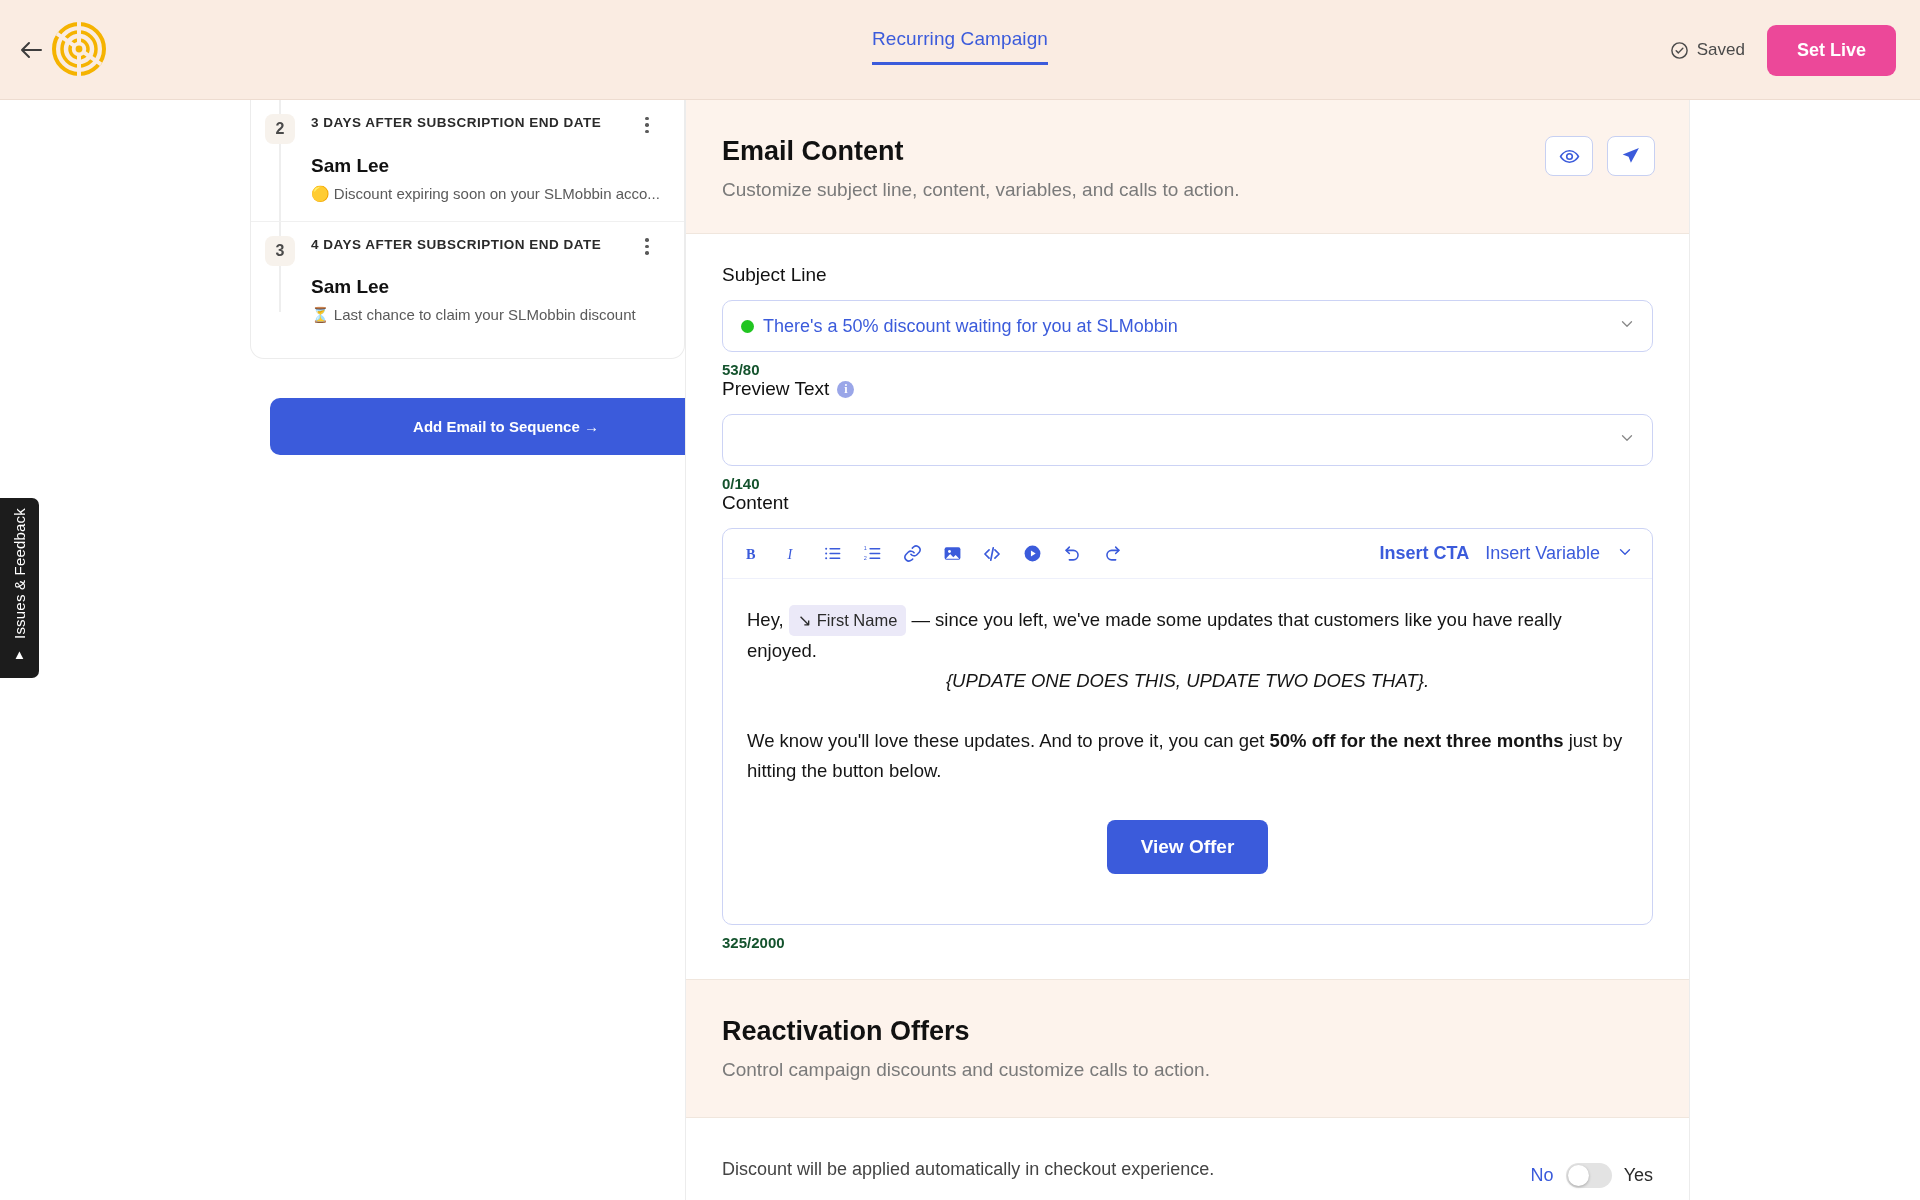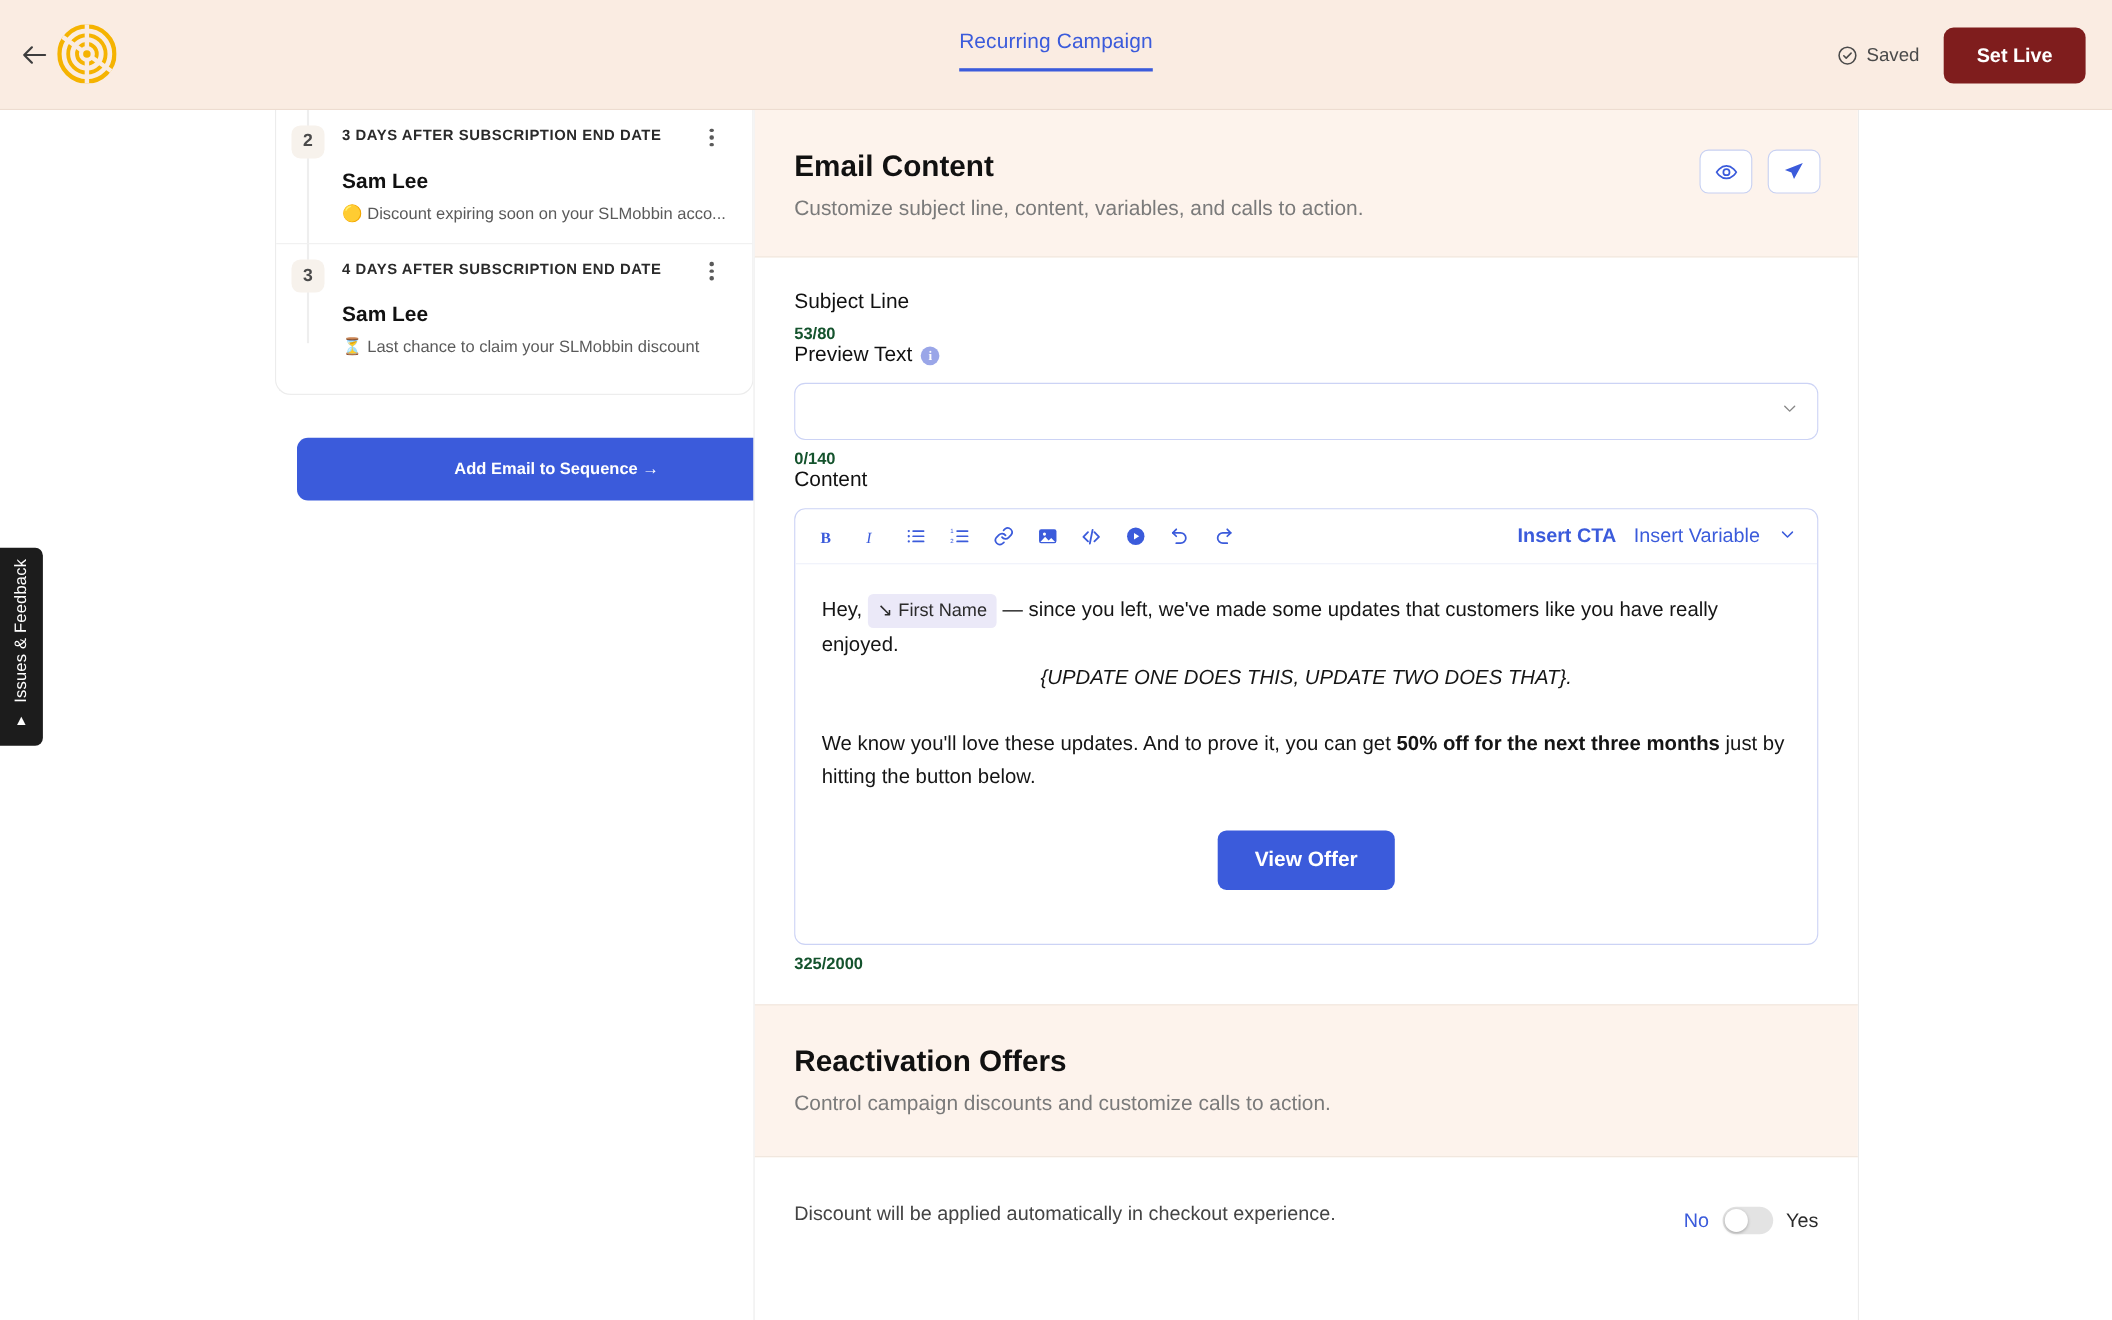--- a/index.html
+++ b/index.html
@@ -41,21 +41,21 @@
   .topbar-right {
     position: absolute; right: 24px; top: 0; height: 100px;
     display: flex; align-items: center; gap: 22px;
   }
   .saved {
     display: flex; align-items: center; gap: 8px;
     font-size: 17px; color: #4a4a4a;
   }
   .saved svg { display: block; }
   .set-live {
-    background: #7f1d1d; color: #fff;
+    background: #ec4899; color: #fff;
     font-size: 18px; font-weight: 700;
     border: none; border-radius: 9px;
     padding: 15px 30px; cursor: pointer;
     font-family: "Liberation Sans", sans-serif;
   }
 
   
   .body-wrap {
     position: absolute; top: 100px; left: 0;
     width: 1920px; height: 1100px;
@@ -370,20 +370,29 @@
           <svg width="20" height="20" viewBox="0 0 24 24" fill="currentColor">
               <path d="M21.5 2.5L2 10.2l7.1 2.8 2.8 7.1 9.6-17.6z"></path>
             </svg>
         </div>
       </div>
     </div>
 
     <div class="form-body">
 
       <div class="field-label">Subject Line</div>
+      <div class="select-box">
+        <span class="subject-dot"></span>
+        <span class="select-value">There's a 50% discount waiting for you at SLMobbin</span>
+        <span class="chev">
+          <svg width="18" height="18" viewBox="0 0 24 24" fill="none" stroke="currentColor" stroke-width="1.7" stroke-linecap="round" stroke-linejoin="round">
+              <path d="M6 9l6 6 6-6"></path>
+            </svg>
+        </span>
+      </div>
       <div class="counter">53/80</div>
 
       <div class="field-label">
         <span>Preview Text</span>
         <span class="info-dot">i</span>
       </div>
       <div class="select-box tall">
         <span class="select-placeholder" title=""></span>
         <span class="chev">
           <svg width="18" height="18" viewBox="0 0 24 24" fill="none" stroke="currentColor" stroke-width="1.7" stroke-linecap="round" stroke-linejoin="round">

